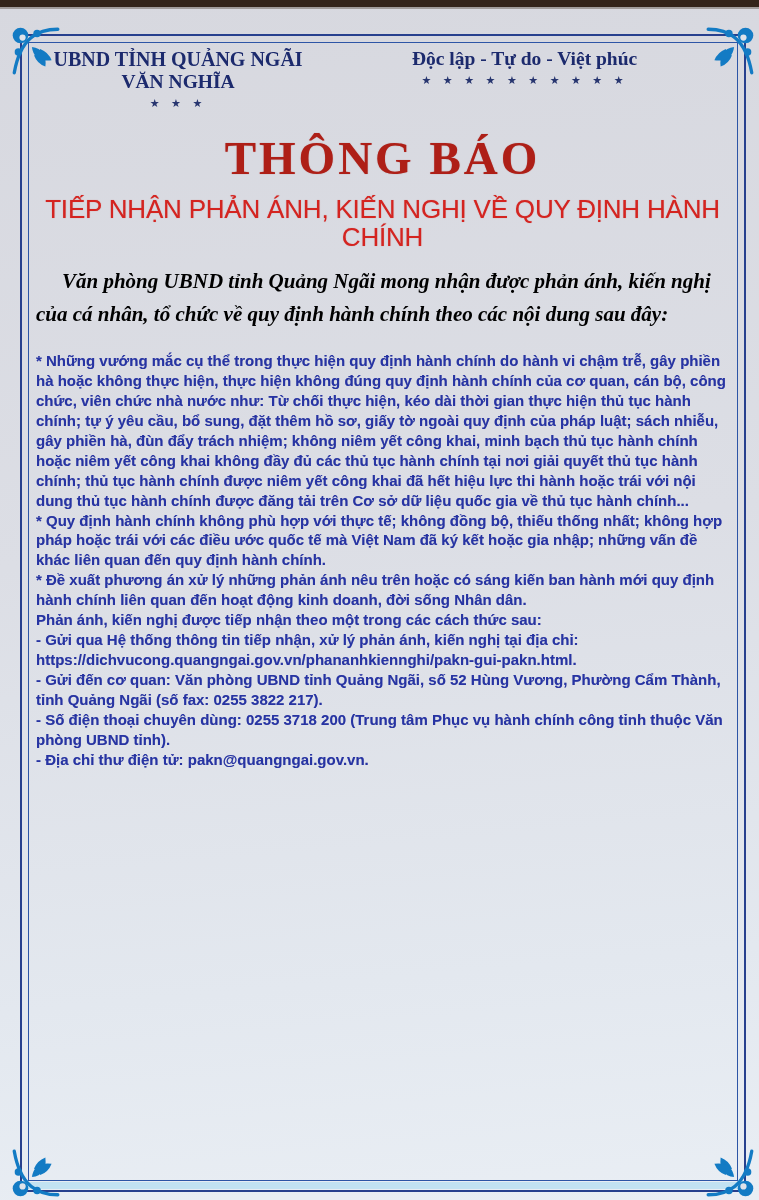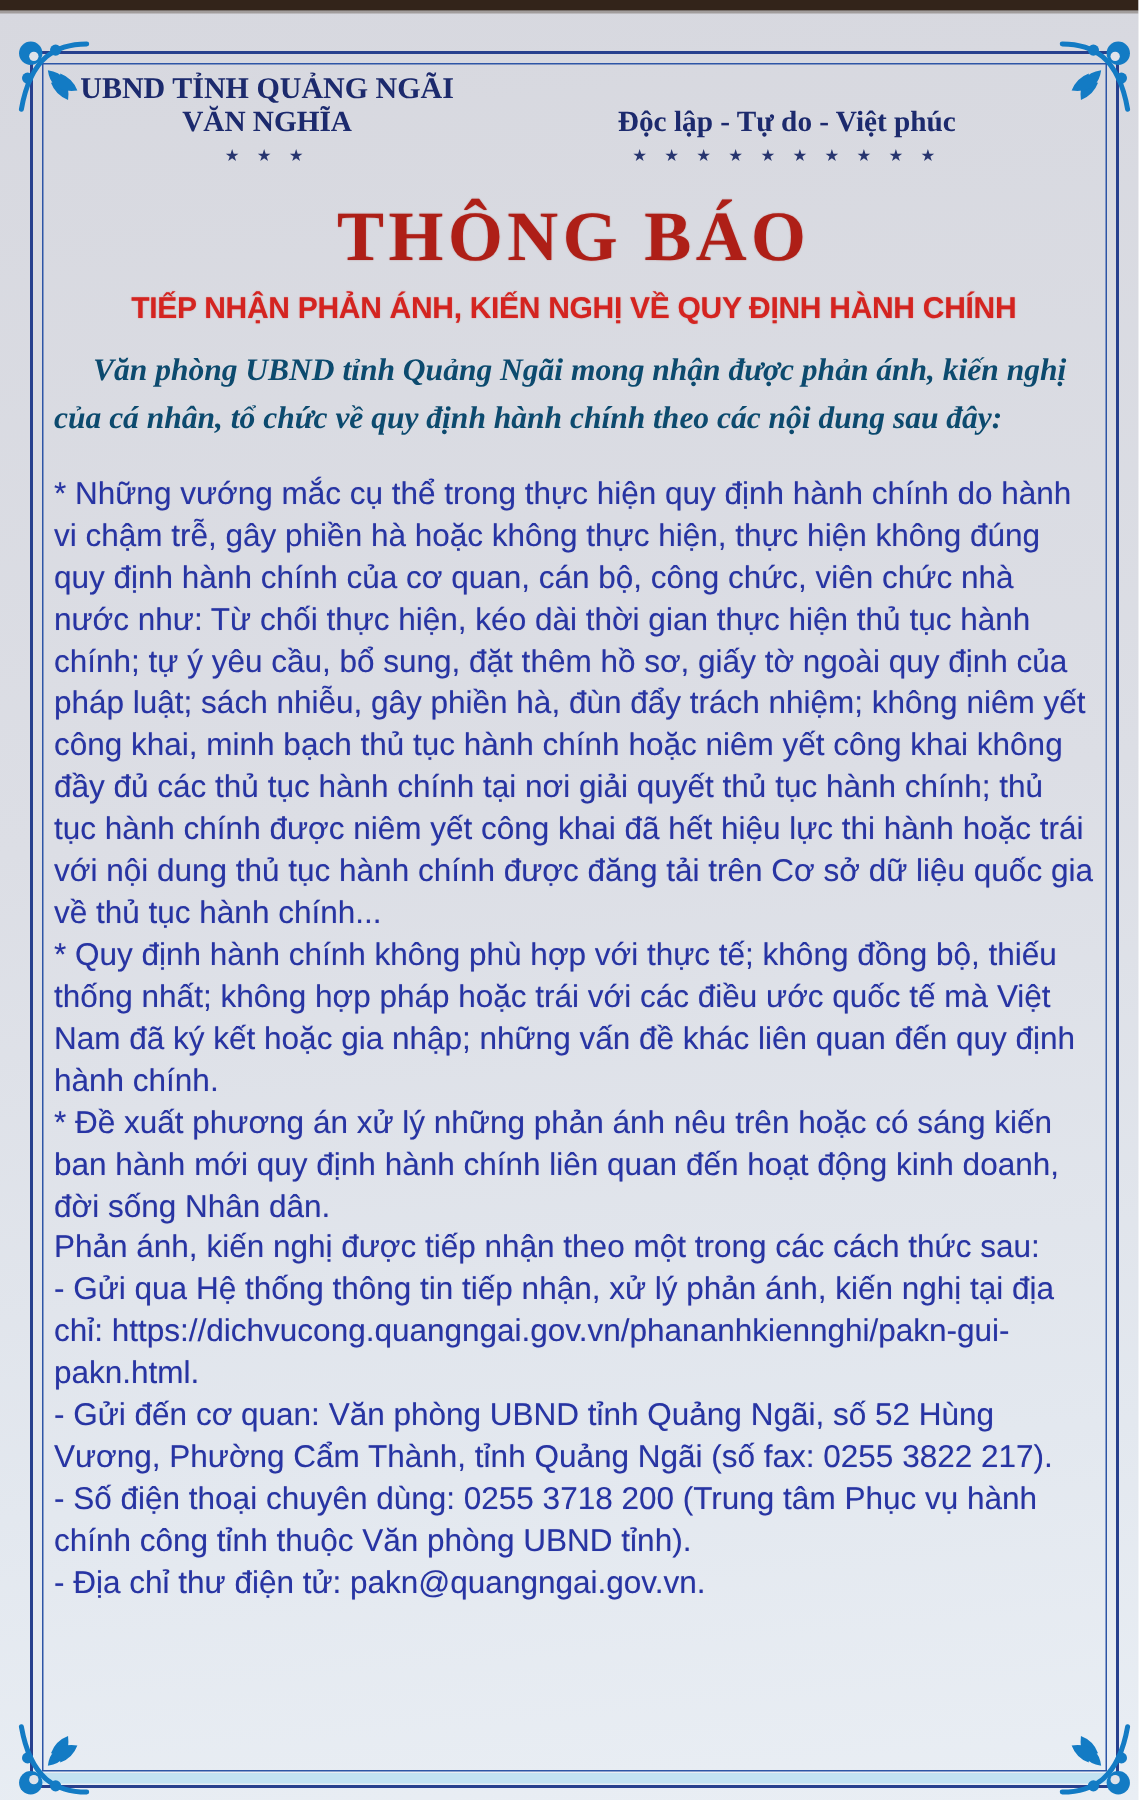--- a/index.html
+++ b/index.html
@@ -16,46 +16,46 @@
   .frame-b{position:absolute;left:28px;right:21px;top:42px;bottom:19px;border:1.6px solid #2d55a6;}
   .bottom-band{position:absolute;left:24px;right:17px;bottom:11.5px;height:7px;background:#c2e2f2;}
   svg.corner{position:absolute;width:56px;height:56px;z-index:5;}
   svg.corner.tl{left:7px;top:22px;}
   svg.corner.tr{right:0px;top:22px;transform:scaleX(-1);}
   svg.corner.bl{left:7px;bottom:-2px;transform:scaleY(-1);}
   svg.corner.br{right:0px;bottom:-2px;transform:scale(-1,-1);}
 
   .content{position:absolute;left:36px;right:30px;top:48px;z-index:3;}
 
-  .masthead{display:flex;align-items:flex-end;}
+  .masthead{display:flex;align-items:flex-start;}
   .mast-left{width:41%;text-align:center;}
   .mast-right{width:59%;text-align:center;}
   .mast-line1{font-family:"Liberation Serif",serif;font-weight:700;font-size:20px;line-height:1.15;color:#1c2a6d;}
   .mast-line2{font-family:"Liberation Serif",serif;font-weight:700;font-size:19.5px;line-height:1.15;color:#1c2a6d;}
   .stars{font-family:"DejaVu Sans",sans-serif;font-size:11px;letter-spacing:4px;color:#27356f;margin-top:4px;}
 
   .doc-title{
     margin-top:24px;text-align:center;
     font-family:"Liberation Serif",serif;font-weight:700;font-size:47px;line-height:1.05;
     color:#ae1f17;letter-spacing:3px;
     text-shadow:0 0 1px rgba(140,20,15,.45);
   }
   .doc-subtitle{
     margin-top:11px;text-align:center;
-    font-weight:700;font-size:20px;line-height:1.1;color:#d42420;letter-spacing:-0.2px;
+    font-weight:400;font-size:26px;line-height:1.1;color:#d42420;letter-spacing:-0.2px;
     text-shadow:0 0 1px rgba(190,25,20,.4);
   }
   .intro{
     margin-top:13px;
     font-family:"Liberation Serif",serif;font-style:italic;font-weight:700;
-    font-size:21px;line-height:1.55;color:#0c4a6e;text-indent:26px;
+    font-size:21px;line-height:1.55;color:#000000;text-indent:26px;
   }
   .body-text{margin-top:7px;}
   .para{
-    margin:0;font-weight:400;font-size:21px;line-height:1.33;color:#2734a3;
+    margin:0;font-weight:700;font-size:15px;line-height:1.33;color:#2734a3;
     text-shadow:0 0 .5px rgba(35,45,150,.35);
   }
 </style>
 </head>
 <body>
 
 <div class="photo-edge-top"></div>
 
 <div class="frame-a"></div>
 <div class="frame-b"></div>

